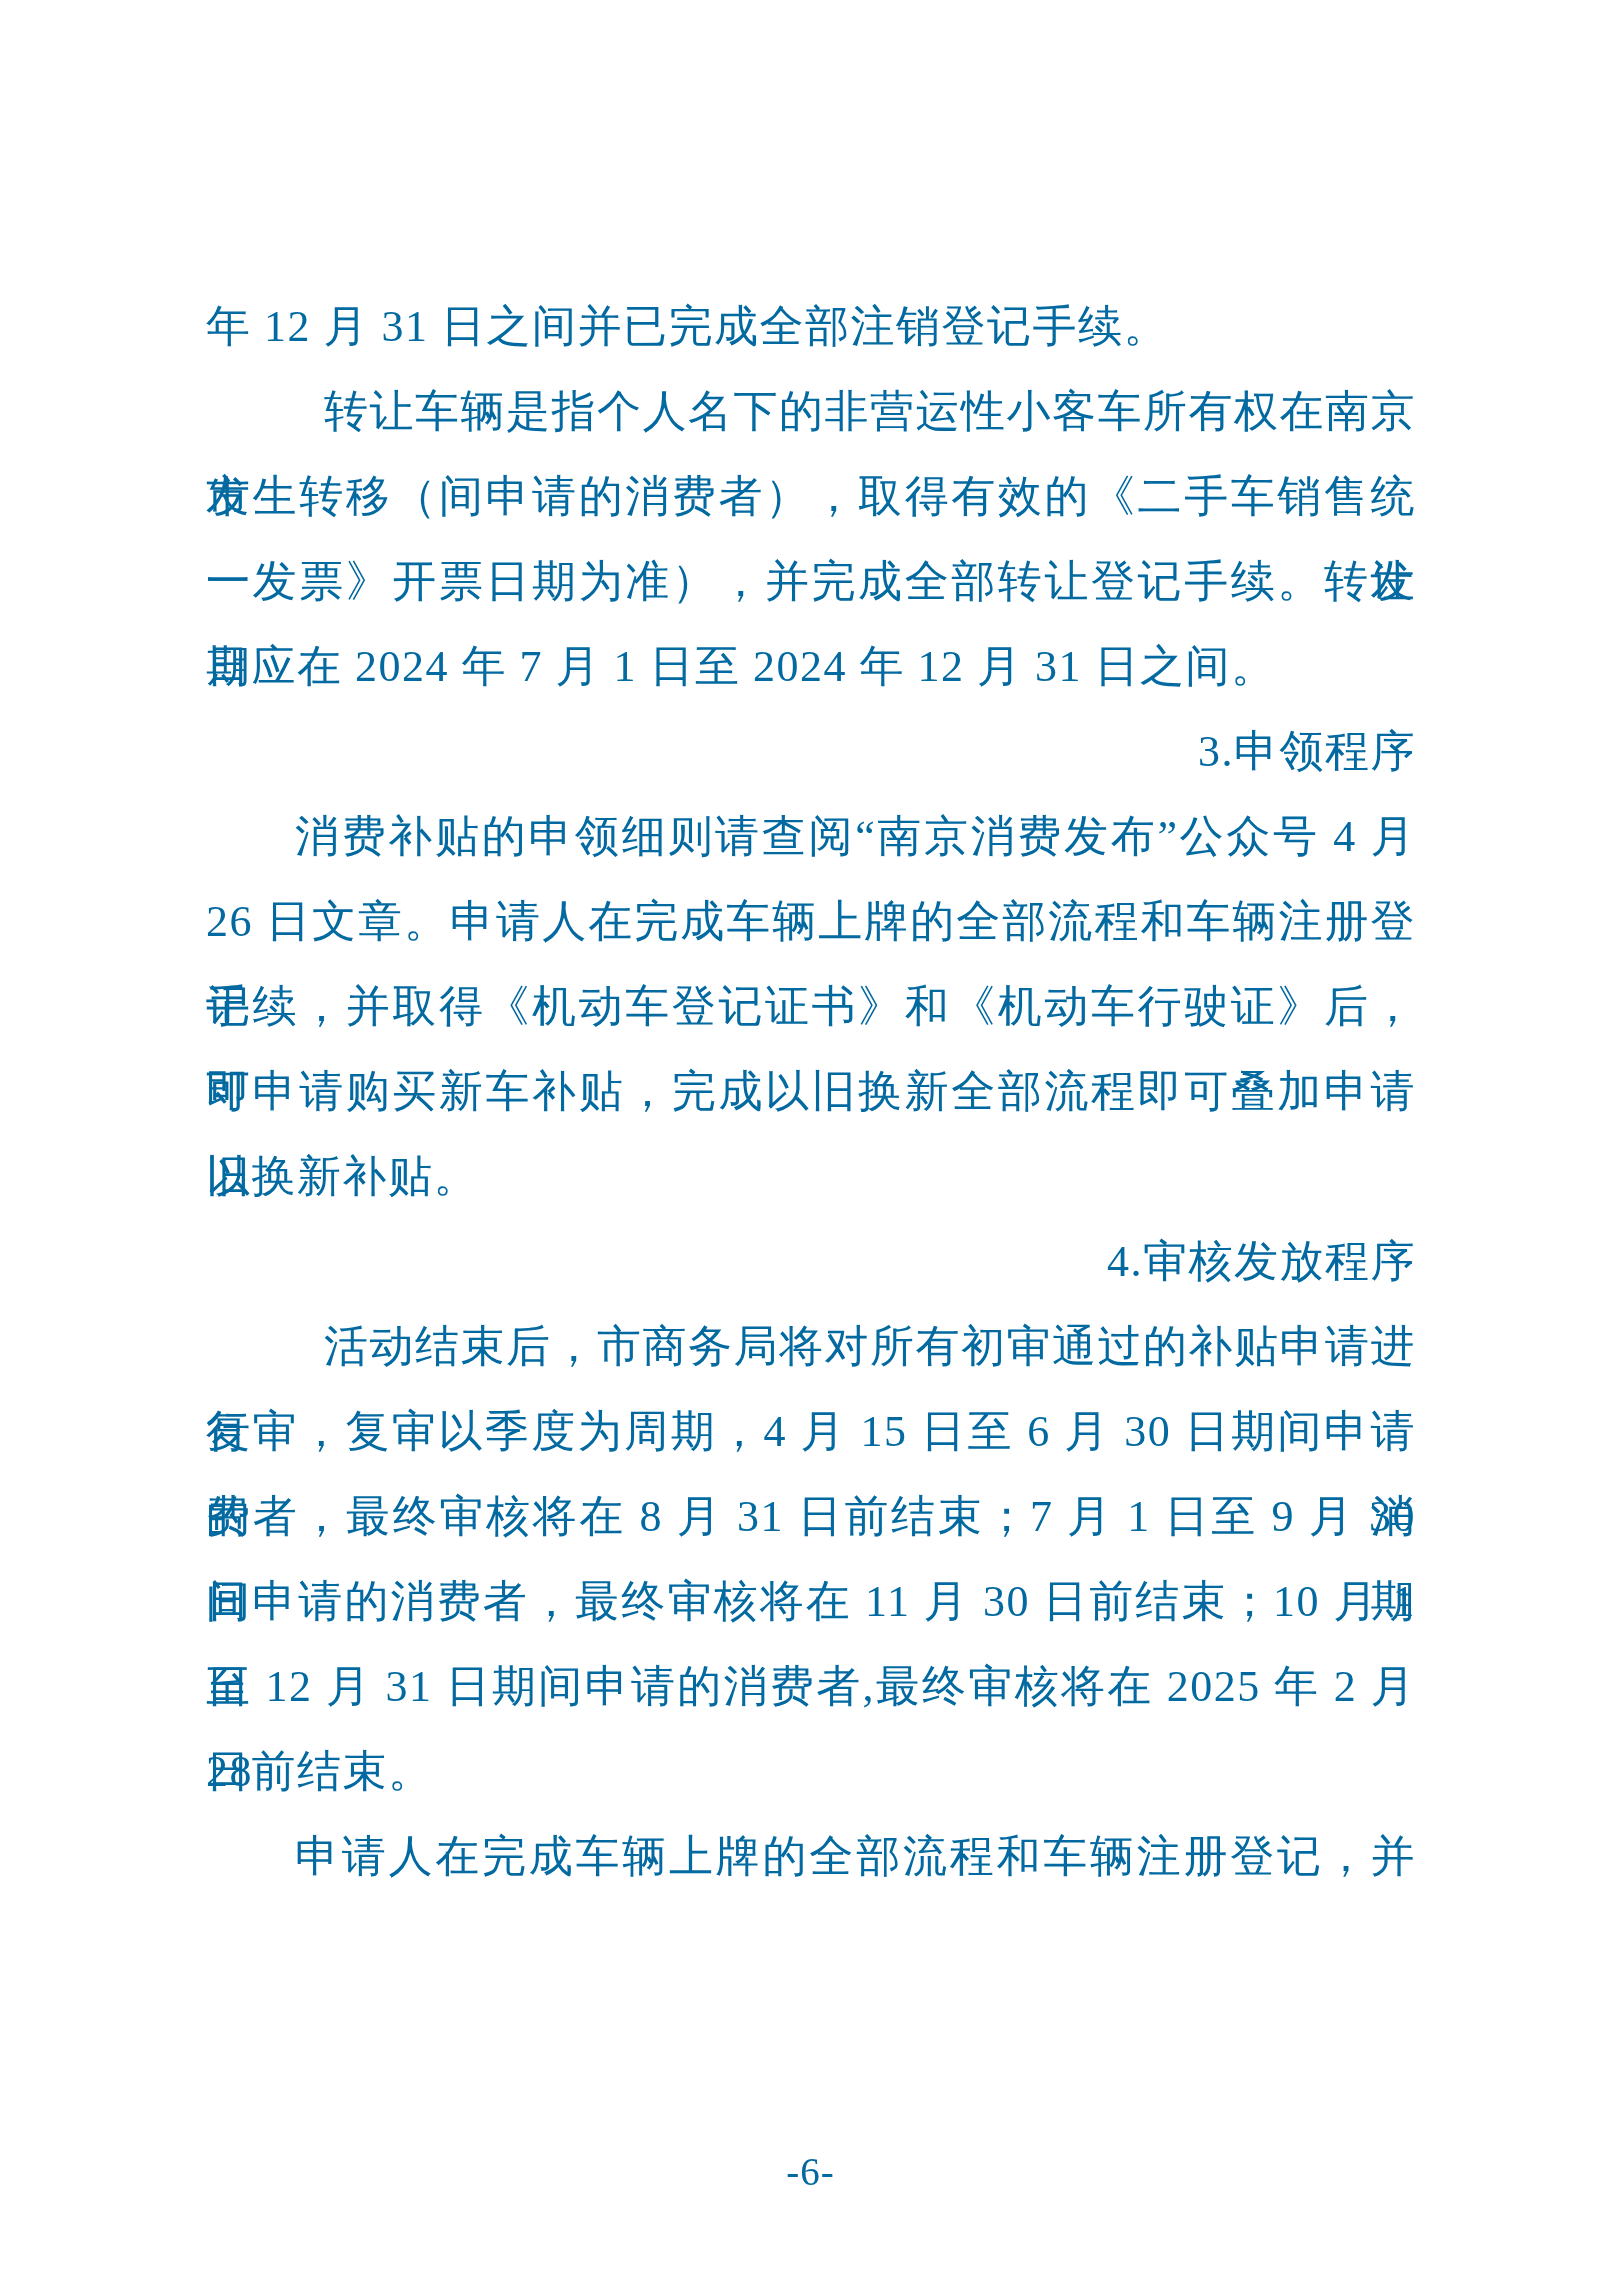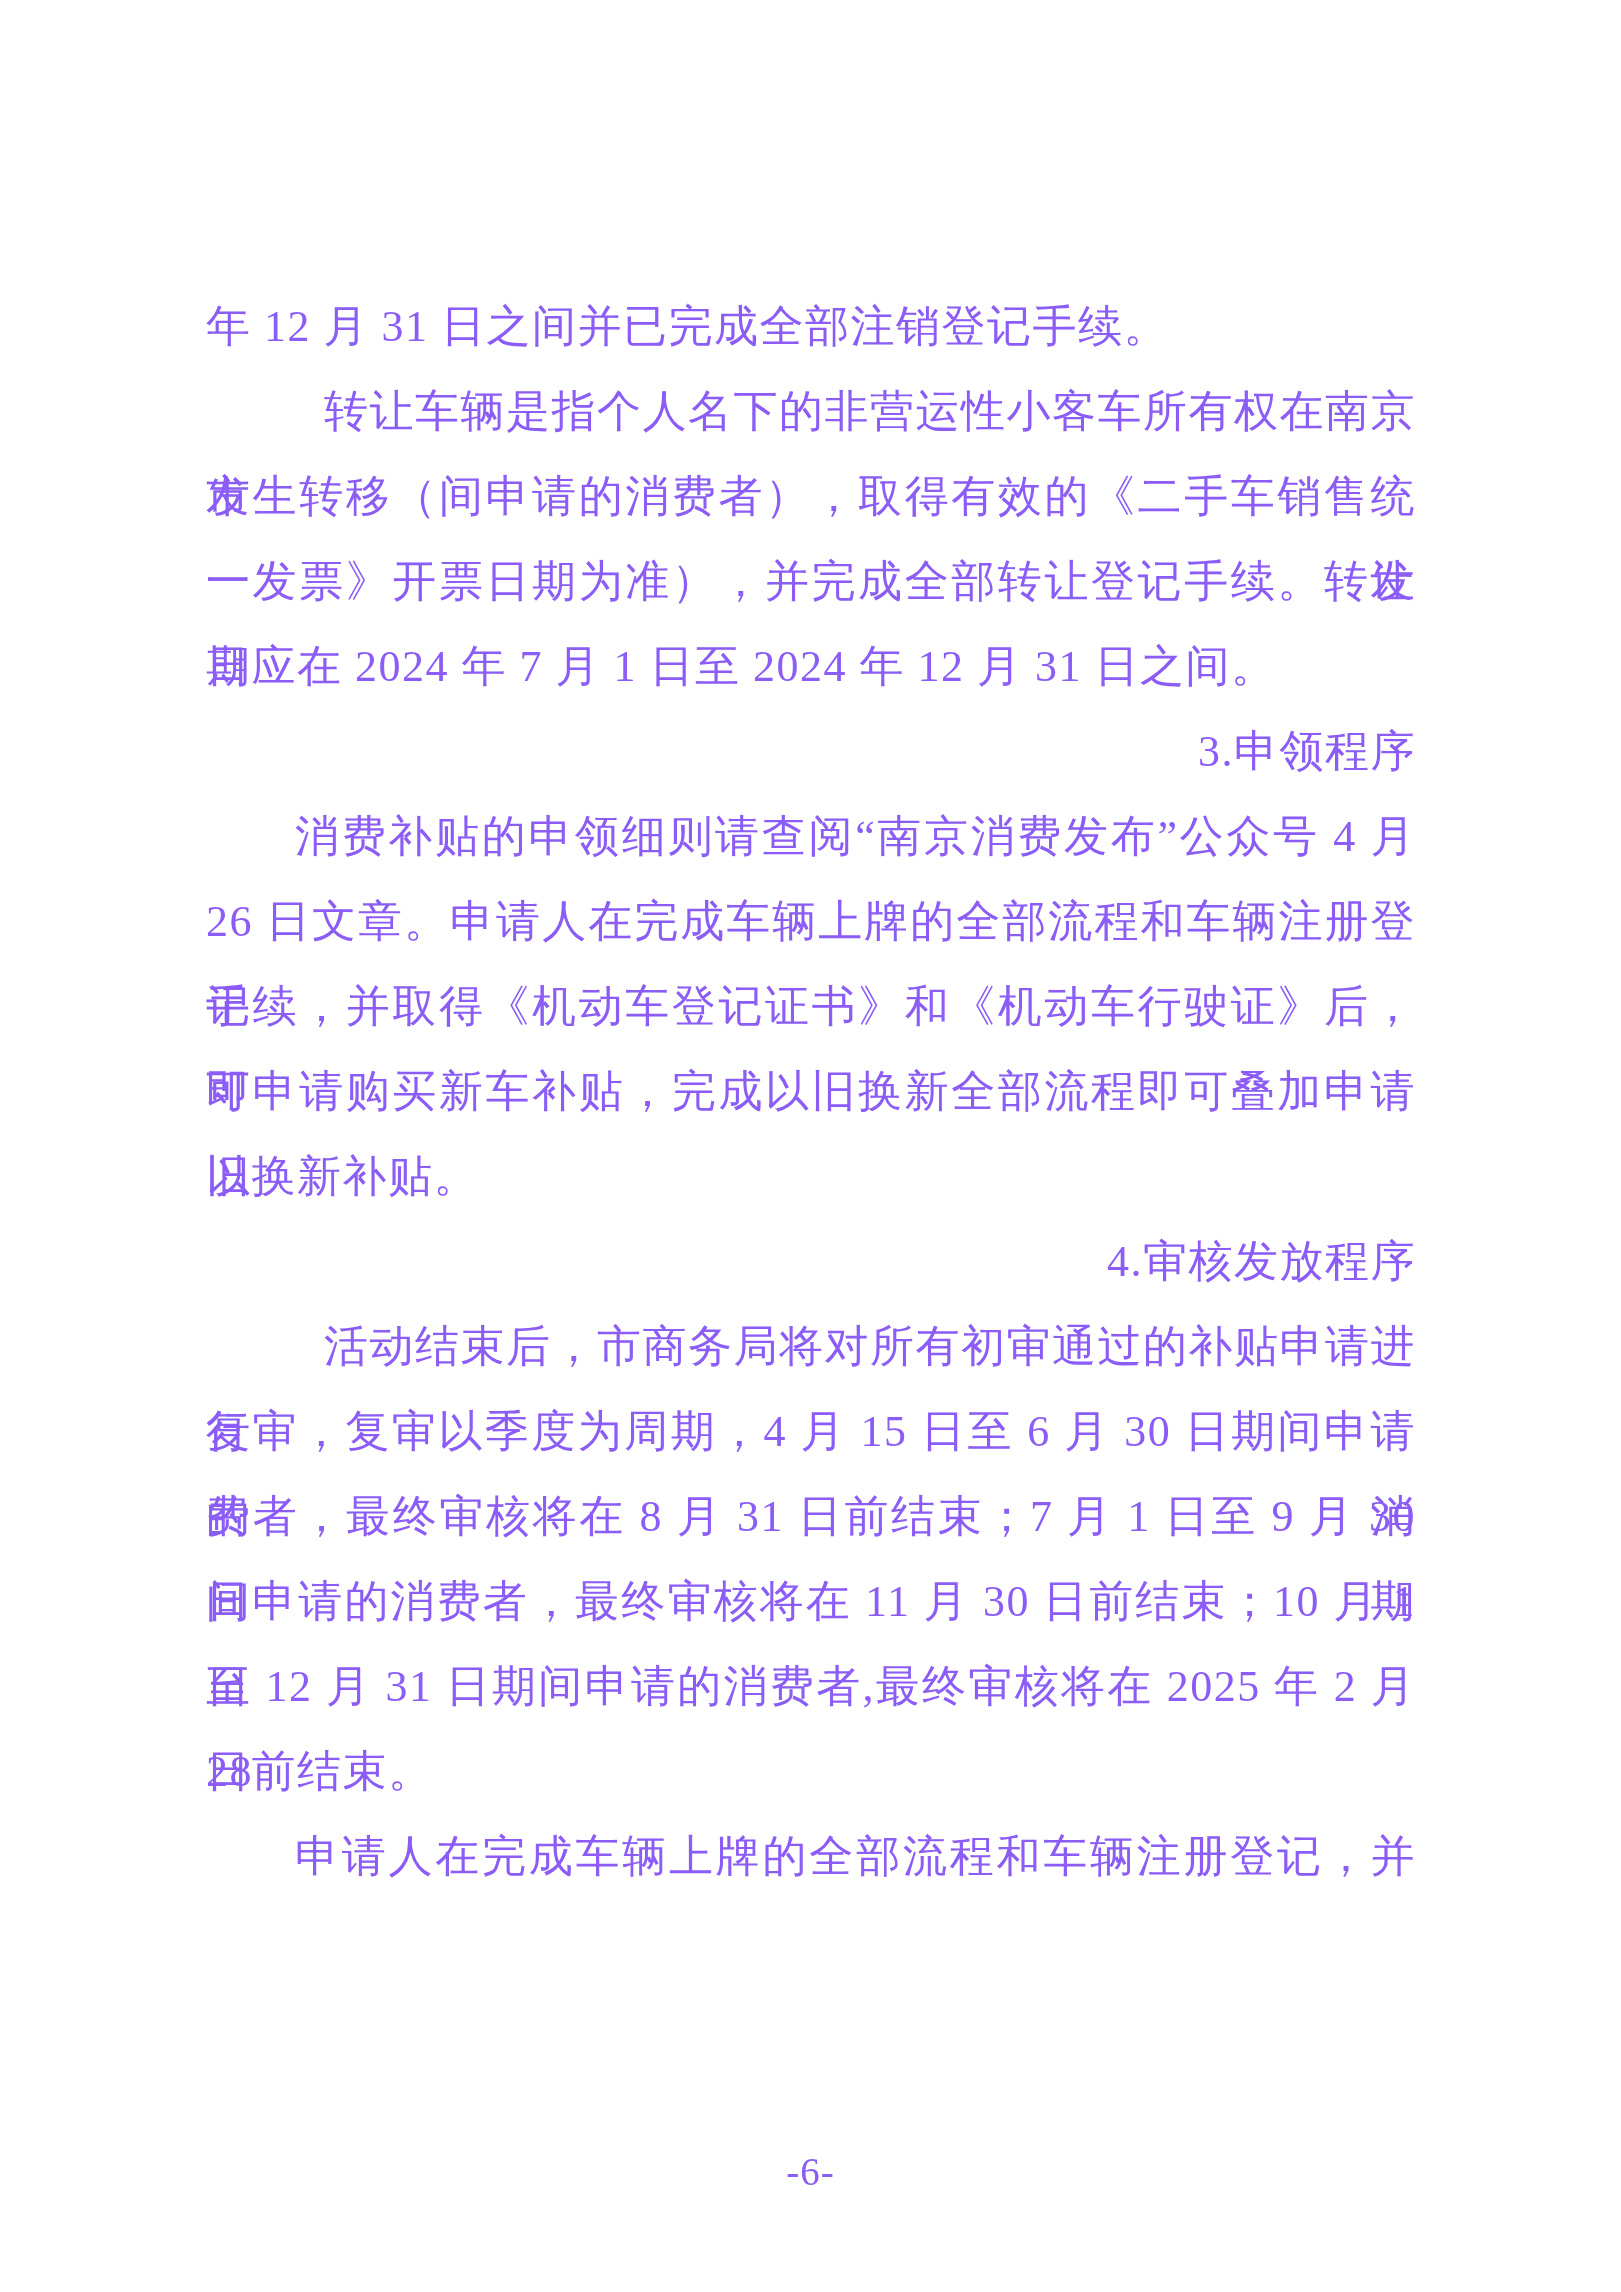--- a/index.html
+++ b/index.html
@@ -3,21 +3,21 @@
 <meta charset="utf-8">
 <style>
   html, body { margin: 0; padding: 0; background: #e8e8e8; }
   .page {
     position: relative;
     width: 1621px;
     height: 2293px;
     margin: 0 auto;
     background: #ffffff;
     font-family: "Liberation Serif", "DejaVu Serif", serif;
-    color: #8b5cf6;
+    color: #0369a1;
     overflow: hidden;
   }
   .text-block {
     position: absolute;
     left: 206px;
     top: 284px;
     width: 1210px;
     font-size: 44px;
   }
   .line {

